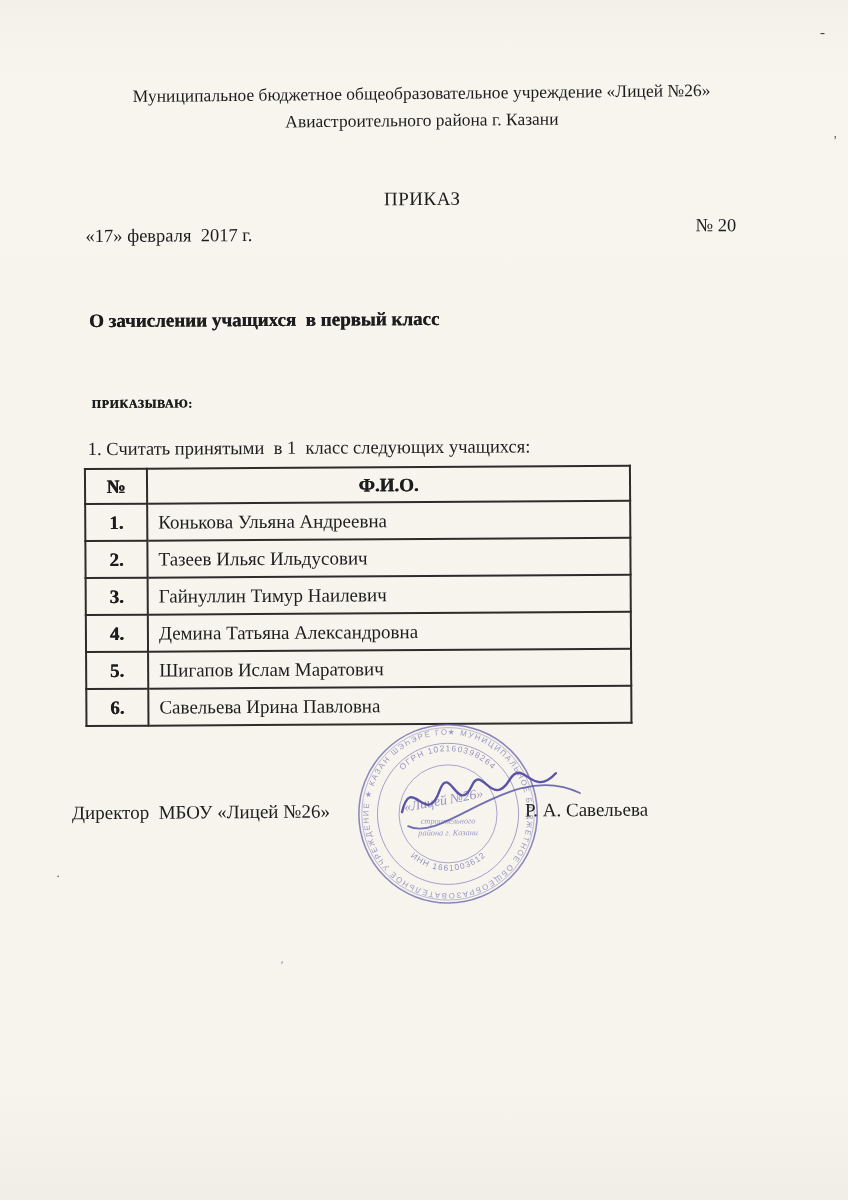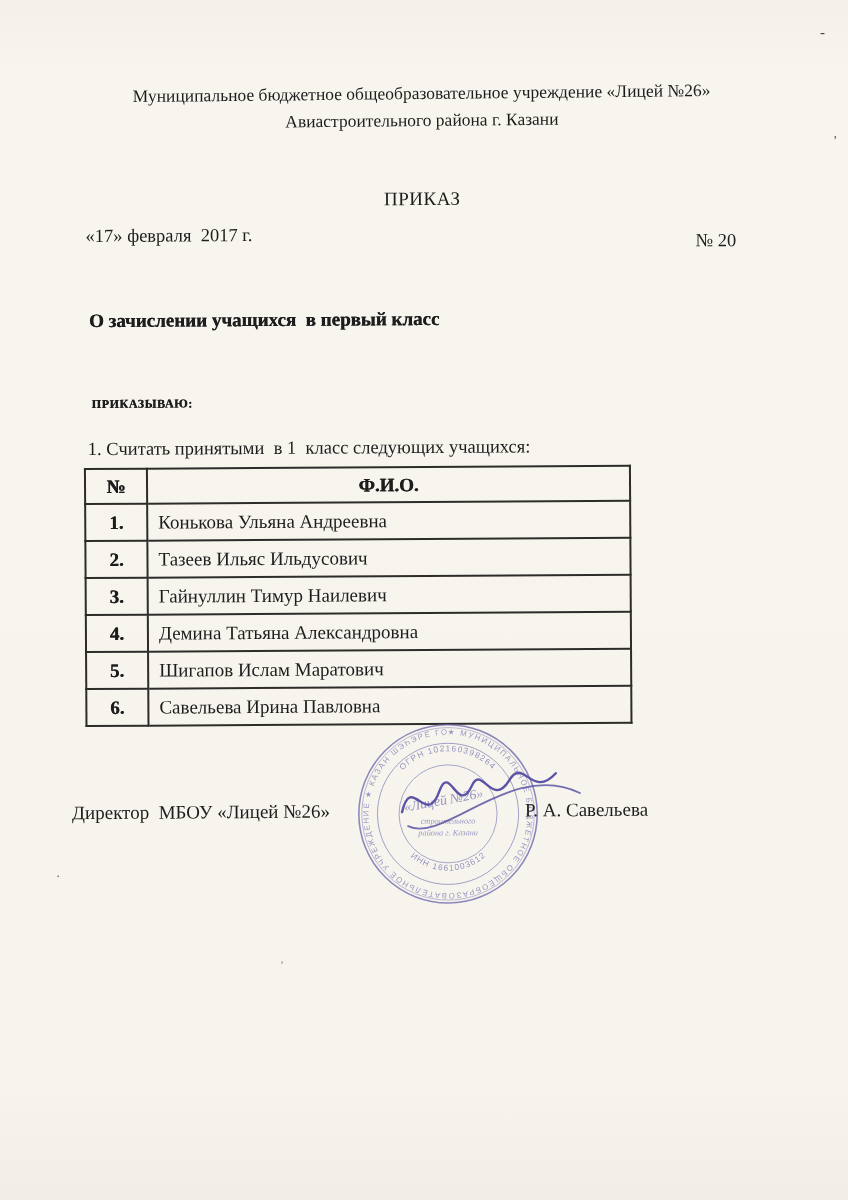--- a/index.html
+++ b/index.html
@@ -19,21 +19,21 @@
   .org{
     position:absolute;top:80px;left:0;width:100%;
     text-align:center;font-size:17.5px;line-height:1.55;
     transform:rotate(-0.25deg);
   }
   .doc-type{
     position:absolute;top:188px;left:0;width:100%;
     text-align:center;font-size:19px;letter-spacing:.5px;
   }
   .date{position:absolute;top:224px;left:87px;font-size:18.5px;}
-  .number{position:absolute;top:217px;left:697px;font-size:18.5px;margin-top:15px;}
+  .number{position:absolute;top:217px;left:697px;font-size:18.5px;}
   .subject{
     position:absolute;top:308px;left:90px;font-size:19px;font-weight:700;
     text-shadow:.4px 0 0 currentColor;
   }
   .order-word{
     position:absolute;top:395px;left:92px;font-size:12px;font-weight:700;
     letter-spacing:.6px;text-shadow:.4px 0 0 currentColor;
   }
   .clause{position:absolute;top:437px;left:88px;font-size:18.5px;}
   table.students{

